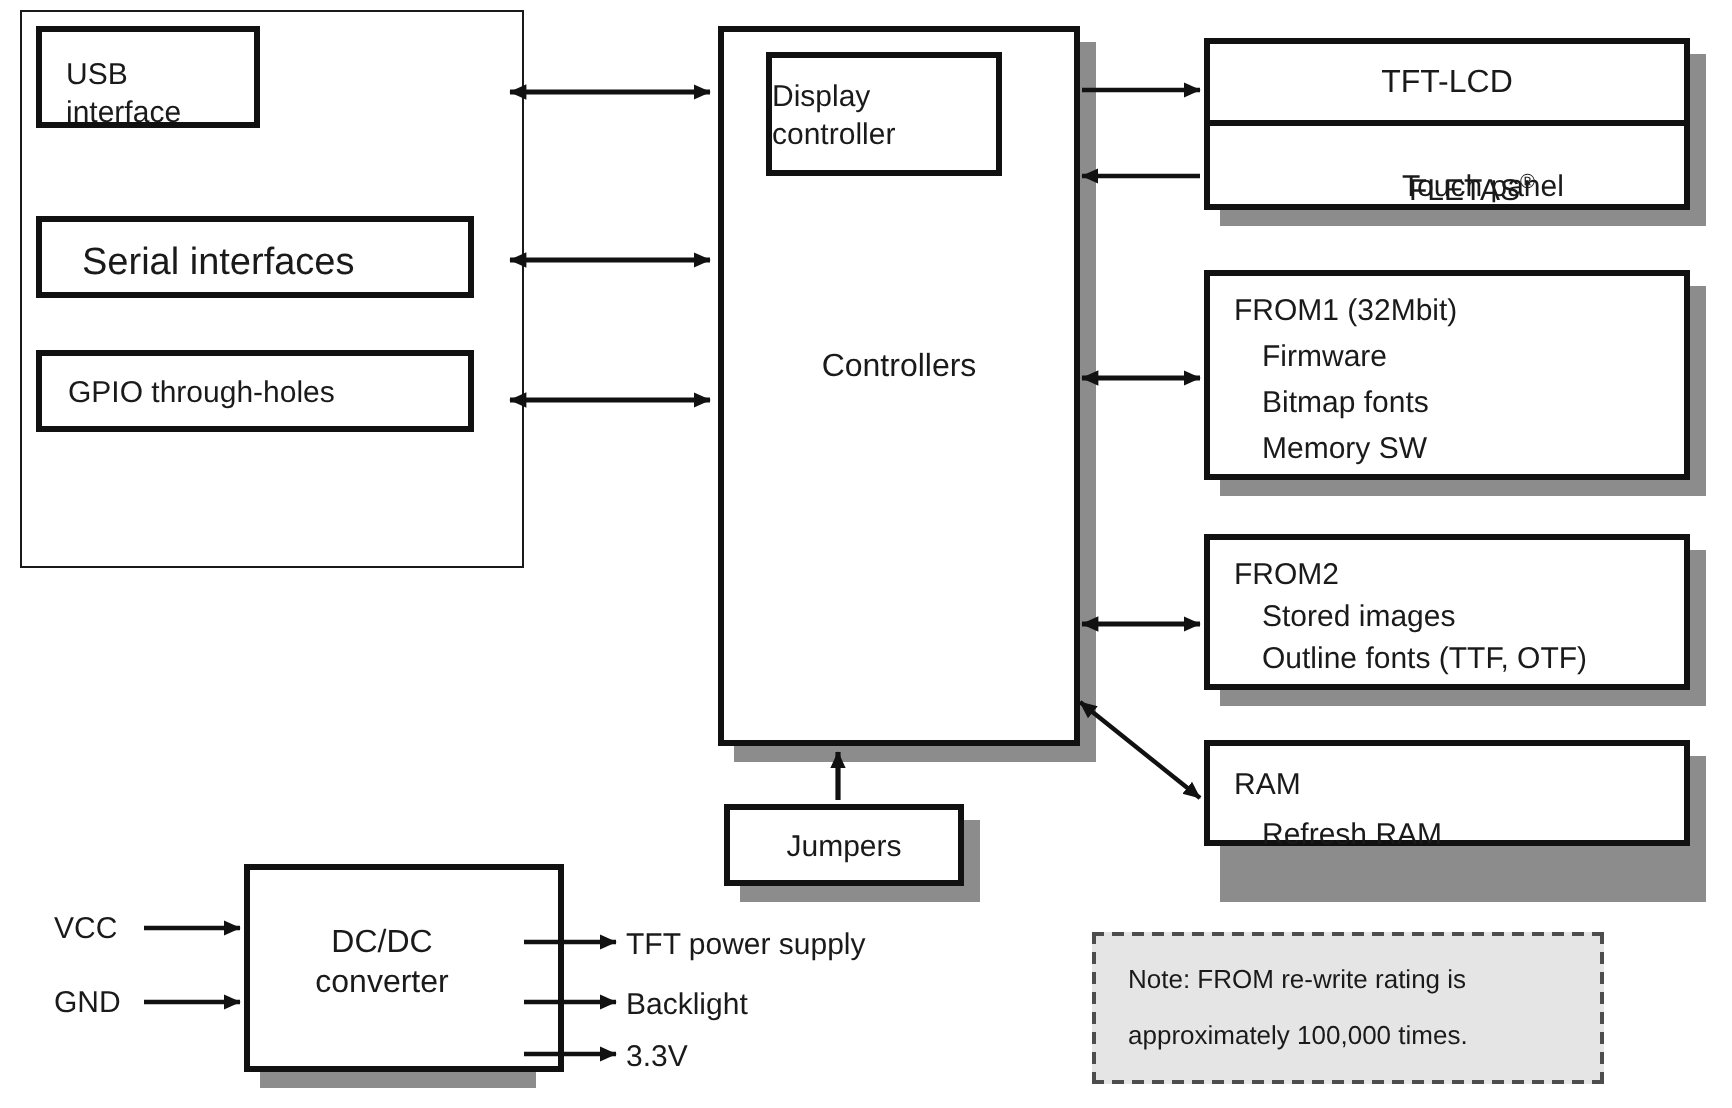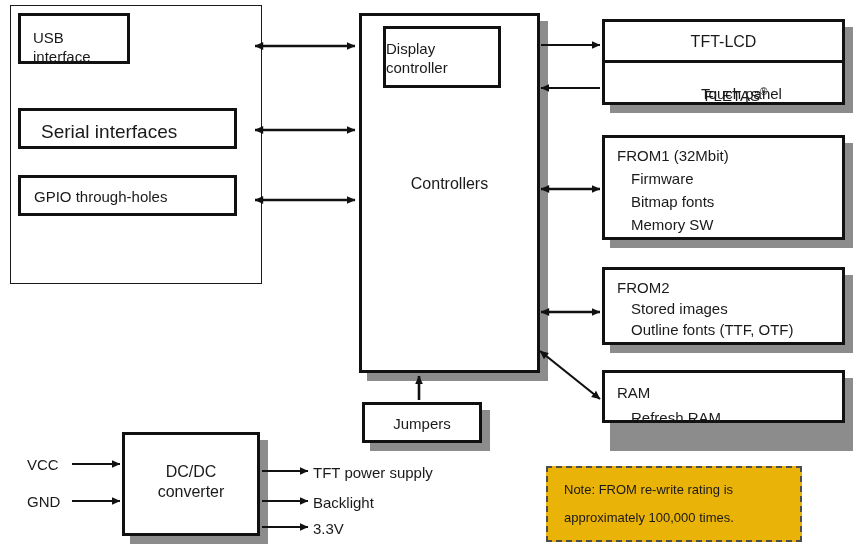--- a/index.html
+++ b/index.html
@@ -32,21 +32,21 @@
   .panel {
     position: absolute;
     box-sizing: border-box;
     background: #ffffff;
     border: 1.5px solid #1a1a1a;
     z-index: 2;
   }
   .note {
     position: absolute;
     box-sizing: border-box;
-    background: #eab308;
+    background: #e5e5e5;
     border: 2px dashed #4d4d4d;
     z-index: 3;
   }
   .lbl {
     position: absolute;
     z-index: 6;
     white-space: pre;
     line-height: 1.28;
     color: #1a1a1a;
   }
@@ -135,21 +135,21 @@
     <div class="lbl" style="left:12px; top:8px; font-size:15px;">FROM2</div>
     <div class="lbl" style="left:26px; top:29px; font-size:15px;">Stored images</div>
     <div class="lbl" style="left:26px; top:50px; font-size:15px;">Outline fonts (TTF, OTF)</div>
   </div>
 
   <div class="box" style="left:602px; top:370px; width:243px; height:53px;">
     <div class="lbl" style="left:12px; top:10px; font-size:15px;">RAM</div>
     <div class="lbl" style="left:26px; top:35px; font-size:15px;">Refresh RAM</div>
   </div>
 
-  <div class="box" style="left:122px; top:432px; width:138px; height:104px;">
+  <div class="box" style="left:122px; top:432px; width:160px; height:104px;">
     <div class="lbl ctr" style="left:0px; top:27px; width:132px; font-size:16px;">DC/DC
 converter</div>
   </div>
 
   <div class="lbl" style="left:27px; top:455px; font-size:15px;">VCC</div>
   <div class="lbl" style="left:27px; top:492px; font-size:15px;">GND</div>
 
   <div class="lbl" style="left:313px; top:463px; font-size:15px;">TFT power supply</div>
   <div class="lbl" style="left:313px; top:493px; font-size:15px;">Backlight</div>
   <div class="lbl" style="left:313px; top:519px; font-size:15px;">3.3V</div>

